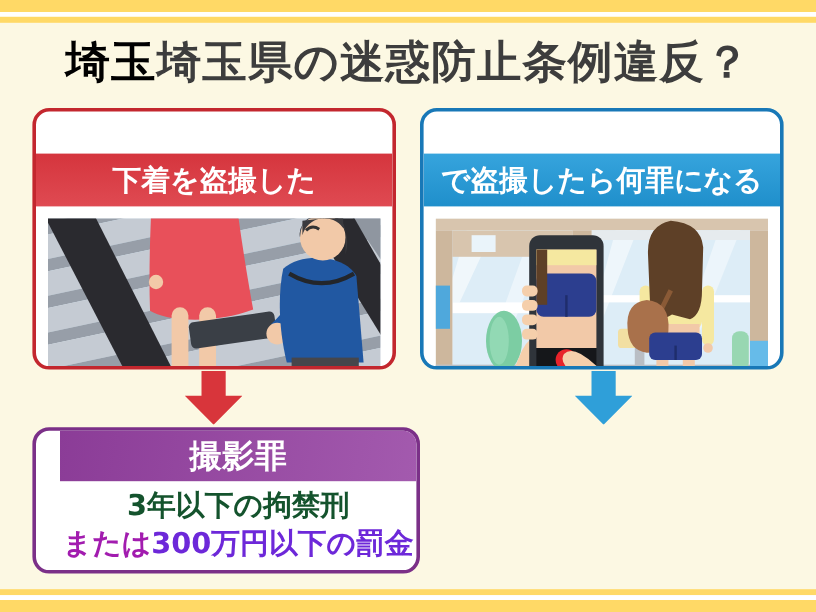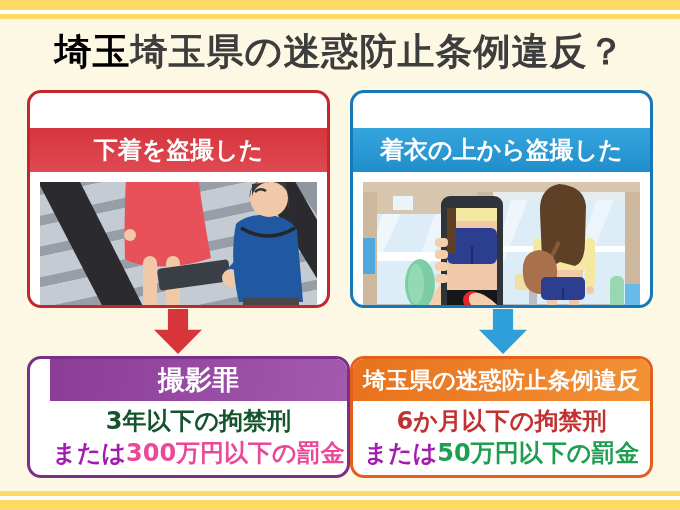--- a/index.html
+++ b/index.html
@@ -53,21 +53,21 @@
     height:42px;display:flex;align-items:center;justify-content:center;
     color:#FFFFFF;font-weight:bold;white-space:nowrap;
   }
   .rl .result-header{font-size:27px;background:linear-gradient(100deg,#8B3C97,#A35AAE);}
   .rr .result-header{font-size:23px;background:linear-gradient(100deg,#E8721D,#F29135);}
   .result-body{
     height:74px;display:flex;flex-direction:column;align-items:center;justify-content:center;
     font-weight:bold;font-size:24px;line-height:1.32;white-space:nowrap;
   }
   .rl .pen1{color:#14532d;}
-  .rl .pen2-amount{color:#ec4899;}
+  .rl .pen2-amount{color:#6d28d9;}
   .rr .pen1{color:#C0312F;}
   .rr .pen2-amount{color:#1E9E50;}
   .pen2-prefix{color:#a21caf;}
 </style>
 </head>
 <body>
 
 <div class="canvas">
 
   <div class="stripe t1"></div>
@@ -133,21 +133,21 @@
           <path d="M212,14 A19,19 0 0 1 246,8 L246,-2 L212,2 Z" fill="#3A3A3E"></path>
           <path d="M215,10 Q220,5 226,9" stroke="#333" stroke-width="2.5" fill="none"></path>
           <rect x="203" y="116" width="56" height="34" fill="#46464B"></rect>
           <rect x="196" y="140" width="84" height="10" fill="#AEB4BD"></rect>
         </g>
       </svg>
     </div>
   </div>
 
   <div class="panel pr">
-    <div class="panel-header">着衣の上から盗撮した</div>
+    <div class="panel-header">で盗撮したら何罪になる</div>
     <div class="panel-body">
       <svg class="illus" viewBox="0 0 277 148">
         <rect width="277" height="148" fill="#F2F5F7"></rect>
 
         <rect x="0" y="0" width="277" height="10" fill="#D8C5AE"></rect>
         <rect x="14" y="10" width="100" height="116" fill="#DDEDF7"></rect>
         <rect x="130" y="10" width="132" height="116" fill="#DDEDF7"></rect>
         <polygon points="26,10 48,10 20,70 8,70" fill="#FFFFFF" opacity="0.55"></polygon>
         <polygon points="80,10 96,10 56,110 44,110" fill="#FFFFFF" opacity="0.45"></polygon>
         <polygon points="150,10 168,10 136,92 128,92" fill="#FFFFFF" opacity="0.5"></polygon>
@@ -214,21 +214,14 @@
   <div class="flow-arrow ar"></div>
 
   <div class="result rl">
     <div class="result-header">撮影罪</div>
     <div class="result-body">
       <div class="pen1">3年以下の拘禁刑</div>
       <div class="pen2"><span class="pen2-prefix">または</span><span class="pen2-amount">300万円以下の罰金</span></div>
     </div>
   </div>
 
-  <div class="result rr">
-    <div class="result-header">埼玉県の迷惑防止条例違反</div>
-    <div class="result-body">
-      <div class="pen1">6か月以下の拘禁刑</div>
-      <div class="pen2"><span class="pen2-prefix">または</span><span class="pen2-amount">50万円以下の罰金</span></div>
-    </div>
-  </div>
 
 </div>
 
 </body></html>

